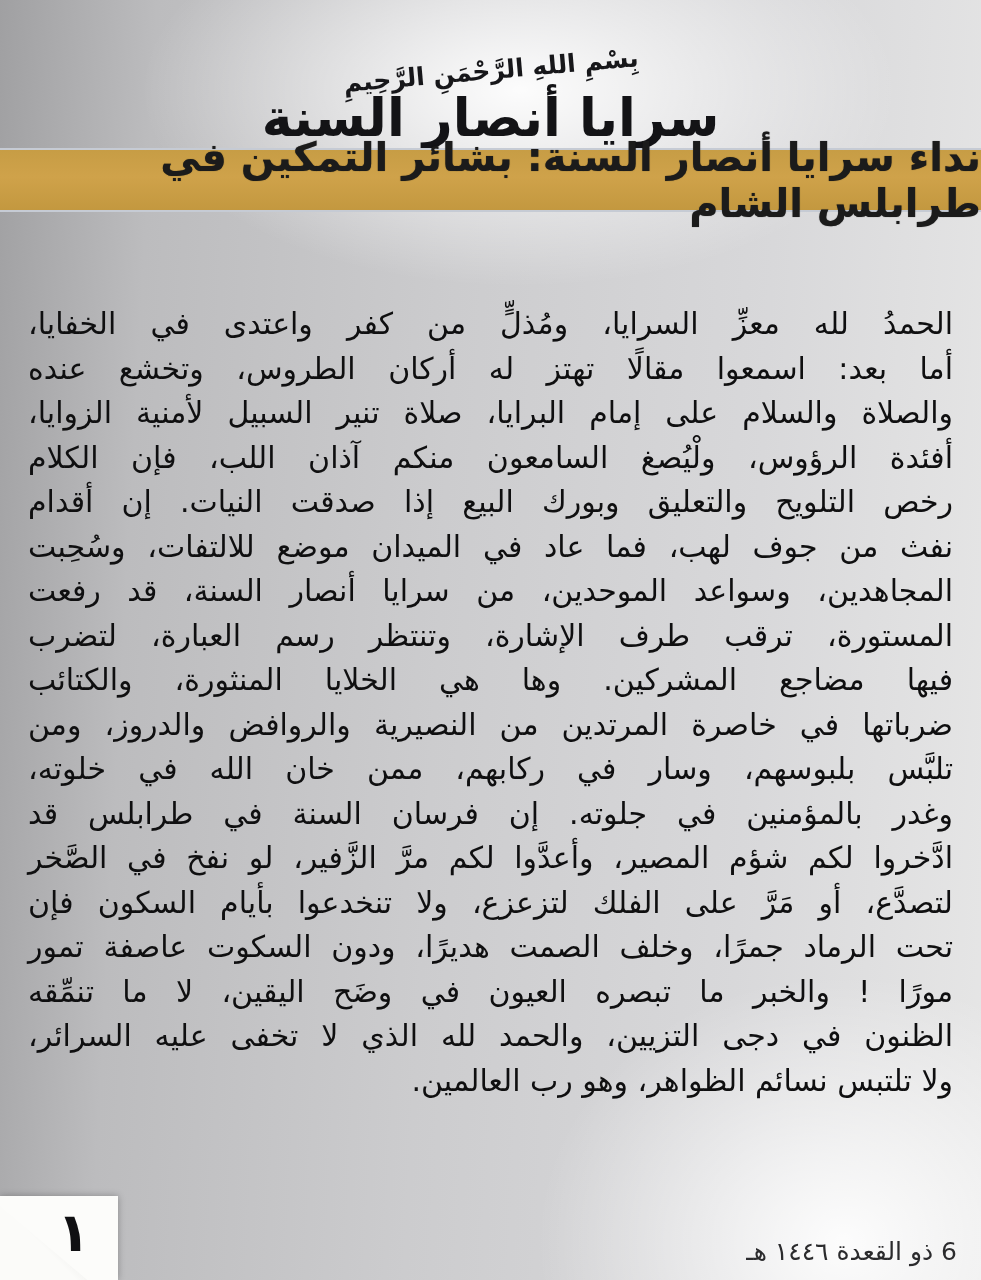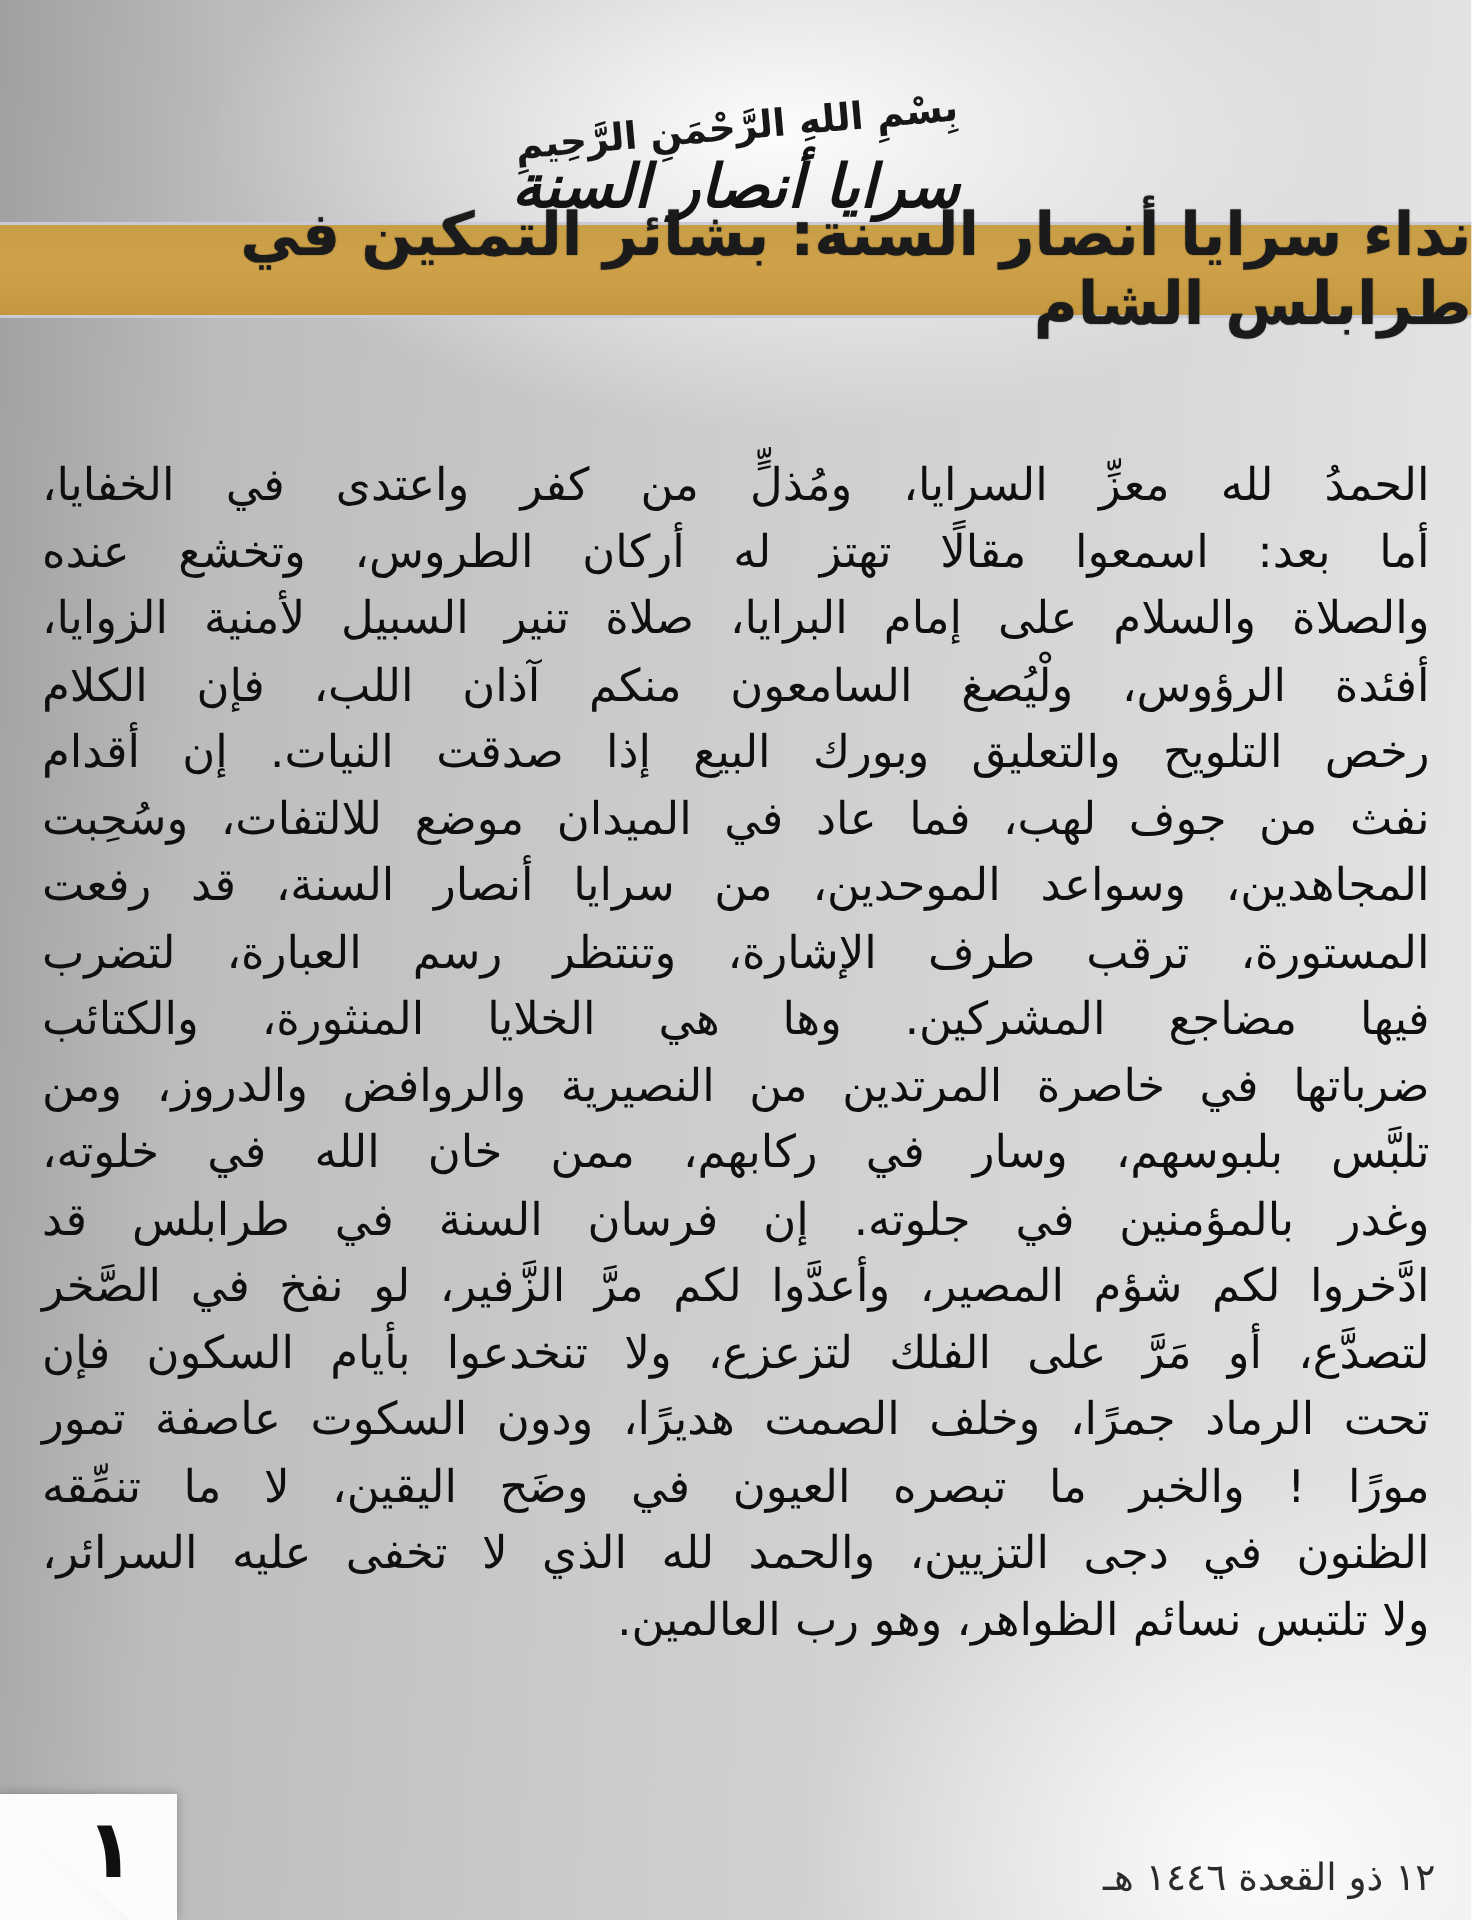--- a/index.html
+++ b/index.html
@@ -20,21 +20,21 @@
   .header {
     position: absolute; top: 0; left: 0; right: 0; height: 148px;
     display: flex; flex-direction: column; align-items: center; justify-content: flex-end;
     padding-bottom: 4px;
   }
   .bismillah {
     font-size: 25px; font-weight: bold; color: #17171a;
     transform: rotate(-5deg); letter-spacing: -1px; margin-bottom: 3px;
   }
   .orgname {
-    font-size: 40px; font-weight: bold; color: #131316; letter-spacing: -1px; font-style: italic;
+    font-size: 52px; font-weight: bold; color: #131316; letter-spacing: -1px;
   }
 
   
   .banner {
     position: absolute; top: 148px; left: 0; right: 0; height: 64px;
     display: flex; align-items: center; justify-content: center;
     background: linear-gradient(180deg, #c79d45 0%, var(--banner-bg, #cfa24a) 45%, #c3983f 100%);
     border-top: 2px solid #c6cbd4; border-bottom: 2px solid #c6cbd4;
     box-sizing: border-box;
   }
@@ -111,15 +111,15 @@
         <div class="line">الظنون في دجى التزيين، والحمد لله الذي لا تخفى عليه السرائر،</div>
         <div class="line">ولا تلتبس نسائم الظواهر، وهو رب العالمين.</div>
       </div>
   </main>
 
   <div class="page-curl">
     <span class="fold"></span>
     <span class="pagenum">١</span>
   </div>
 
-  <div class="hijri-date">١٢ ذو القعدة ١٤٤٦ هـ</div>
+  <div class="hijri-date">6 ذو القعدة ١٤٤٦ هـ</div>
 
 </div>
 
 </body></html>

